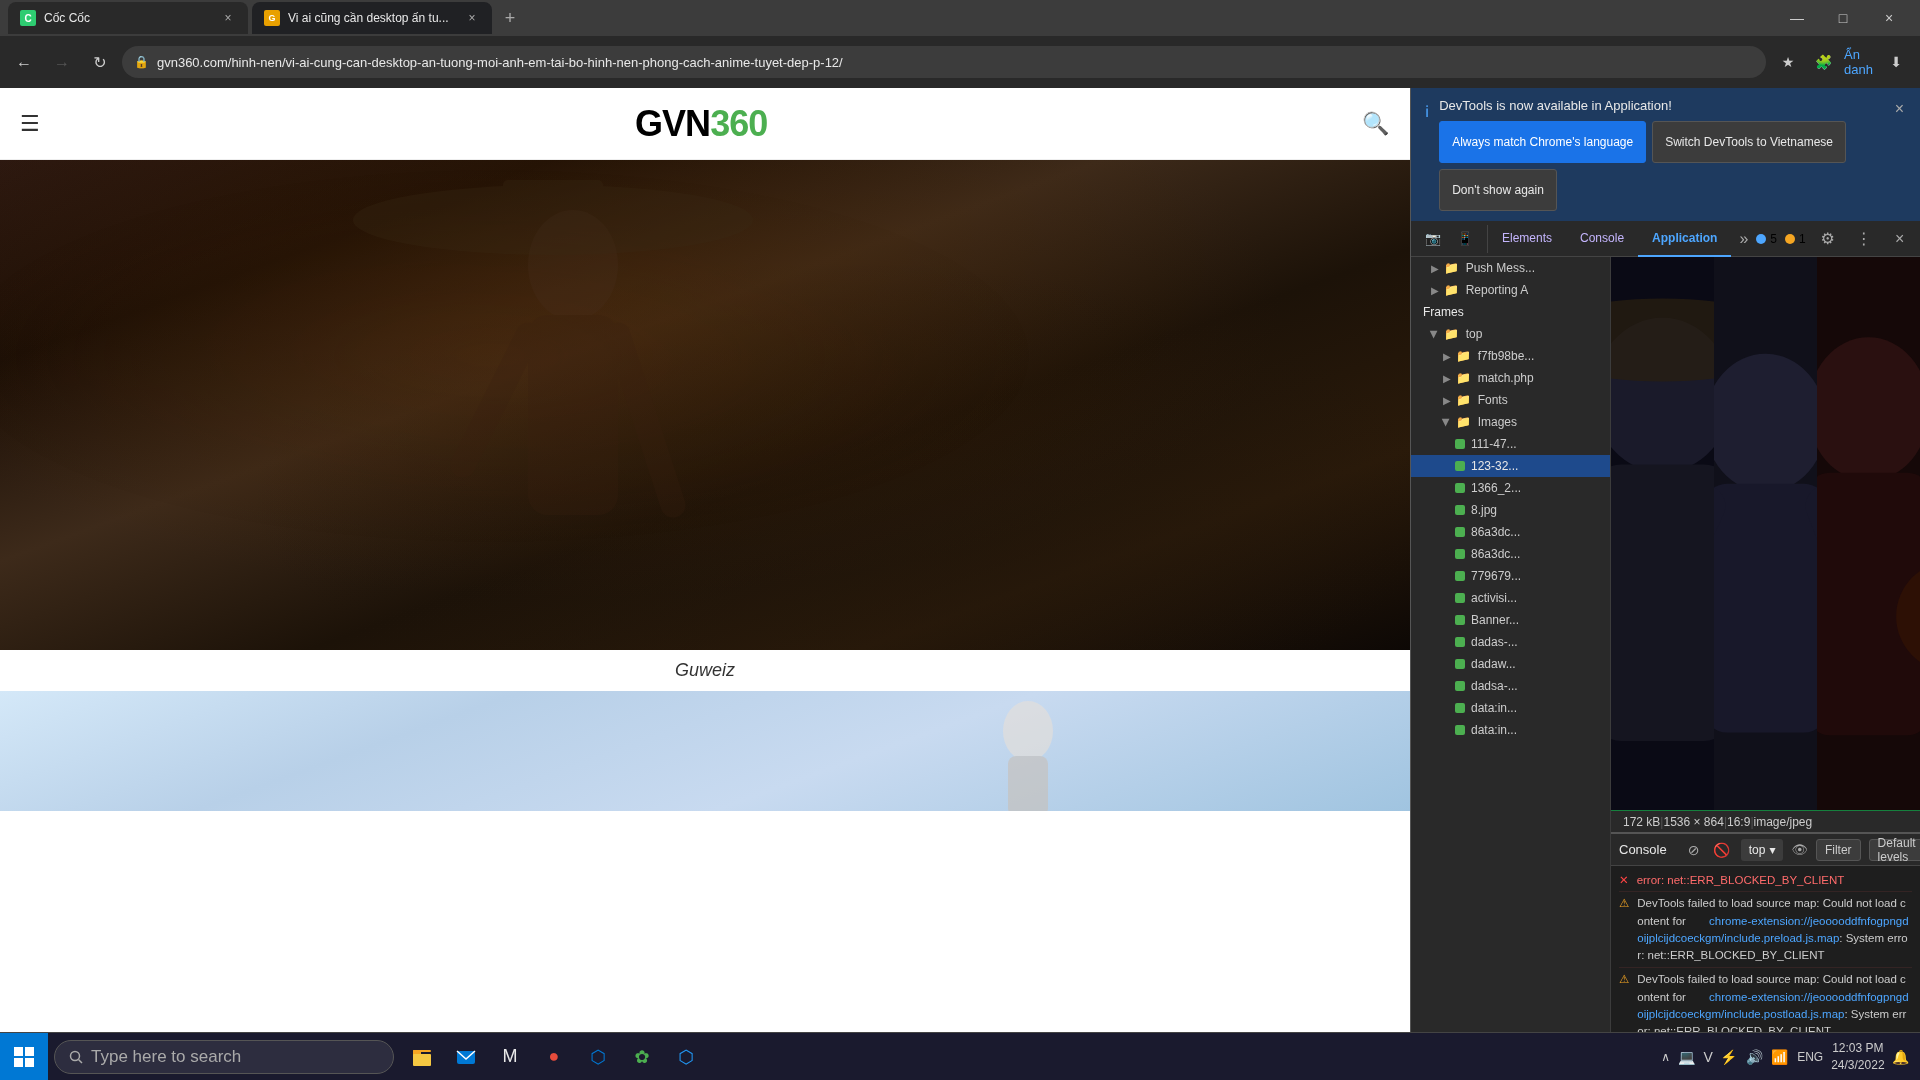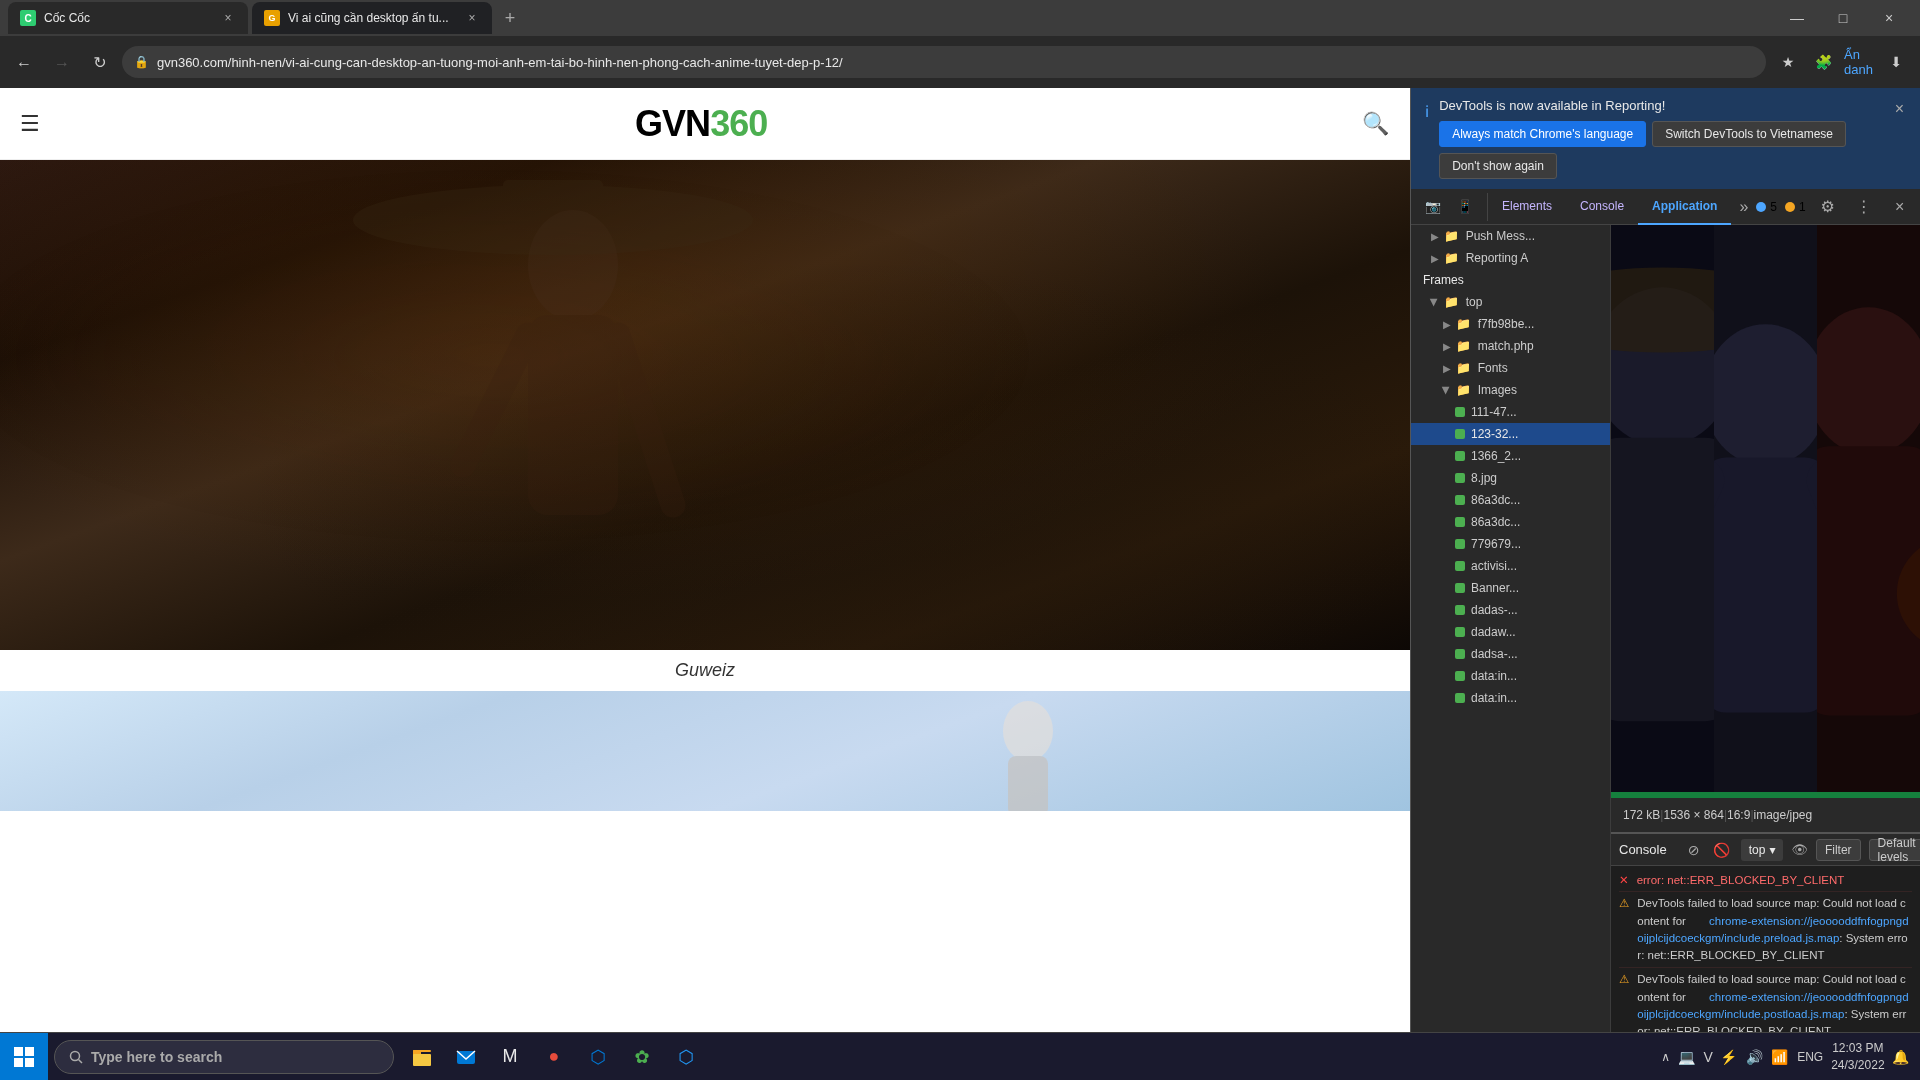--- a/index.html
+++ b/index.html
@@ -2,21 +2,21 @@
 <html><head>
   <meta charset="utf-8">
   <style>
     * { margin: 0; padding: 0; box-sizing: border-box; }
     body { width: 1920px; height: 1080px; overflow: hidden; font-family: 'Segoe UI', Arial, sans-serif; background: #202124; display: flex; flex-direction: column; }
 
     
     .taskbar { height: 48px; background: #1a1a2e; display: flex; align-items: center; width: 100%; position: absolute; bottom: 0; z-index: 100; border-top: 1px solid #444; }
     .taskbar-start { width: 48px; height: 48px; display: flex; align-items: center; justify-content: center; background: #0078d4; cursor: pointer; }
     .taskbar-search { display: flex; align-items: center; background: #2d2d3f; border: 1px solid #555; border-radius: 20px; padding: 4px 14px; margin-left: 6px; width: 340px; height: 34px; cursor: text; }
-    .taskbar-search span { color: #aaa; font-size: 14px; margin-left: 8px; font-weight: bold; }
+    .taskbar-search span { color: #aaa; font-size: 17px; margin-left: 8px; }
     .taskbar-icons { display: flex; align-items: center; margin-left: 8px; gap: 4px; }
     .taskbar-icon { width: 40px; height: 40px; display: flex; align-items: center; justify-content: center; cursor: pointer; border-radius: 4px; }
     .taskbar-systray { margin-left: auto; display: flex; align-items: center; padding-right: 10px; gap: 8px; color: #ccc; font-size: 12px; }
     .taskbar-time { text-align: center; line-height: 1.4; }
 
     
     .browser { display: flex; flex-direction: column; height: calc(1080px - 48px); width: 100%; }
 
     
     .title-bar { height: 36px; background: #3c3c3c; display: flex; align-items: center; padding: 0 8px; gap: 4px; }
@@ -56,21 +56,21 @@
     .caption { text-align: center; padding: 10px; font-size: 18px; font-style: italic; color: #333; background: #fff; }
     .second-image { width: 100%; height: 120px; background: linear-gradient(135deg, #c8d8e8 0%, #a0b8d0 100%); overflow: hidden; }
 
     
     .devtools { width: 510px; background: #292929; display: flex; flex-direction: column; border-left: 1px solid #555; }
     .devtools-notification { background: #1e3a5f; padding: 10px 14px; display: flex; align-items: flex-start; gap: 10px; position: relative; }
     .notif-icon { color: #4da6ff; font-size: 16px; margin-top: 2px; flex-shrink: 0; }
     .notif-content { flex: 1; }
     .notif-text { color: #e8e8e8; font-size: 13px; margin-bottom: 8px; }
     .notif-buttons { display: flex; gap: 6px; flex-wrap: wrap; }
-    .notif-btn { padding: 5px 12px; border-radius: 3px; font-size: 12px; cursor: pointer; border: 1px solid #555; color: #e8e8e8; background: #3c3c3c; white-space: nowrap; }
+    .notif-btn { padding: 13px 12px; border-radius: 3px; font-size: 12px; cursor: pointer; border: 1px solid #555; color: #e8e8e8; background: #3c3c3c; white-space: nowrap; }
     .notif-btn.primary { background: #1a73e8; border-color: #1a73e8; color: white; }
     .notif-close { color: #aaa; cursor: pointer; font-size: 16px; padding: 2px; }
 
     
     .devtools-toolbar { height: 36px; background: #292929; display: flex; align-items: center; border-bottom: 1px solid #444; gap: 0; }
     .devtools-tab { padding: 0 14px; height: 36px; display: flex; align-items: center; font-size: 12px; color: #c4b5fd; cursor: pointer; border-bottom: 2px solid transparent; white-space: nowrap; }
     .devtools-tab.active { color: #4da6ff; border-bottom-color: #4da6ff; font-weight: bold; }
     .devtools-more { padding: 0 8px; height: 36px; display: flex; align-items: center; color: #aaa; cursor: pointer; }
     .devtools-indicators { margin-left: auto; display: flex; align-items: center; gap: 8px; padding-right: 8px; }
     .indicator-badge { display: flex; align-items: center; gap: 4px; font-size: 12px; }
@@ -94,21 +94,21 @@
     .indent-3 { padding-left: 44px; }
 
     
     .devtools-main { flex: 1; display: flex; flex-direction: column; overflow: hidden; }
     .image-preview { flex: 1; background: #1a1a1a; display: flex; align-items: center; justify-content: center; overflow: hidden; position: relative; }
     .preview-images { display: flex; gap: 0; width: 100%; height: 100%; }
     .preview-img { flex: 1; overflow: hidden; }
     .preview-img-1 { background: linear-gradient(160deg, #0a0a0f 0%, #1a1a2a 30%, #0f0f1a 60%, #050508 100%); }
     .preview-img-2 { background: linear-gradient(160deg, #1a1a2e 0%, #2a2a3e 30%, #1a1520 50%, #0a0a10 100%); }
     .preview-img-3 { background: linear-gradient(160deg, #2a0a0a 0%, #1a0505 30%, #3a1010 50%, #1a0a0a 100%); }
-    .image-info-bar { height: 40px; background: #292929; display: flex; align-items: center; padding: 0 12px; border-top: 6px solid #15803d; font-size: 12px; color: #ccc; }
+    .image-info-bar { height: 22px; background: #292929; display: flex; align-items: center; padding: 0 12px; border-top: 1px solid #15803d; font-size: 12px; color: #ccc; }
     .info-separator { color: #555; }
 
     
     .console-panel { height: 200px; background: #1e1e1e; display: flex; flex-direction: column; border-top: 2px solid #555; }
     .console-toolbar { height: 32px; background: #292929; display: flex; align-items: center; padding: 0 8px; gap: 8px; border-bottom: 1px solid #444; }
     .console-title { font-size: 13px; color: #e8e8e8; font-weight: 500; }
     .console-controls { display: flex; align-items: center; gap: 6px; margin-left: 8px; }
     .console-btn { width: 22px; height: 22px; display: flex; align-items: center; justify-content: center; color: #aaa; cursor: pointer; border-radius: 3px; font-size: 14px; }
     .console-context { display: flex; align-items: center; gap: 4px; background: #3c3c3c; border-radius: 3px; padding: 2px 8px; height: 22px; font-size: 12px; color: #e8e8e8; cursor: pointer; }
     .eye-btn { width: 22px; height: 22px; display: flex; align-items: center; justify-content: center; color: #aaa; cursor: pointer; font-size: 13px; }
@@ -218,21 +218,21 @@
           </svg>
         </div>
       </div>
     </div>
 
     <div class="devtools">
 
       <div class="devtools-notification">
         <span class="notif-icon">ℹ</span>
         <div class="notif-content">
-          <div class="notif-text">DevTools is now available in Reporting!</div>
+          <div class="notif-text">DevTools is now available in Application!</div>
           <div class="notif-buttons">
             <button class="notif-btn primary">Always match Chrome's language</button>
             <button class="notif-btn">Switch DevTools to Vietnamese</button>
             <button class="notif-btn">Don't show again</button>
           </div>
         </div>
         <span class="notif-close">×</span>
       </div>
 
       <div class="devtools-toolbar">

